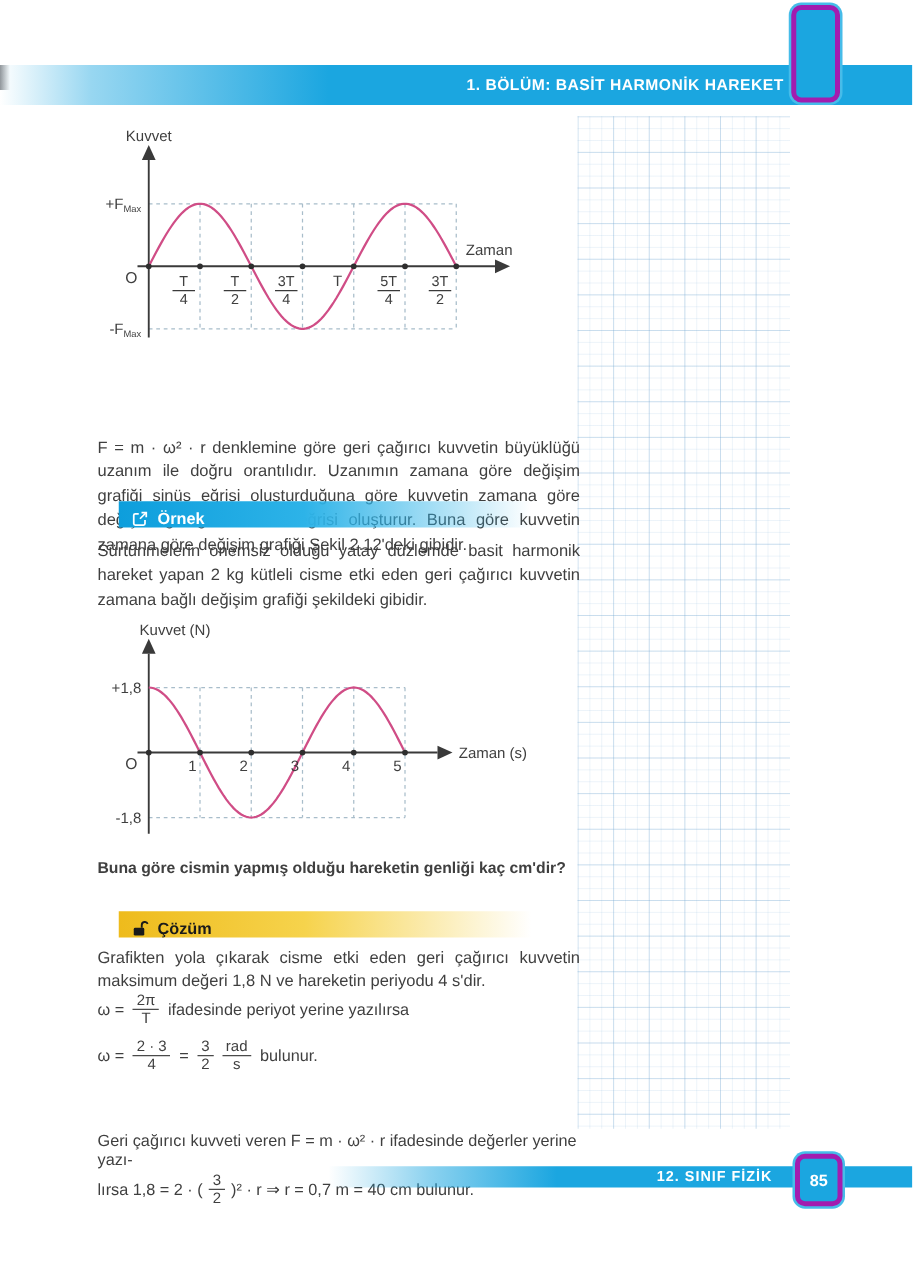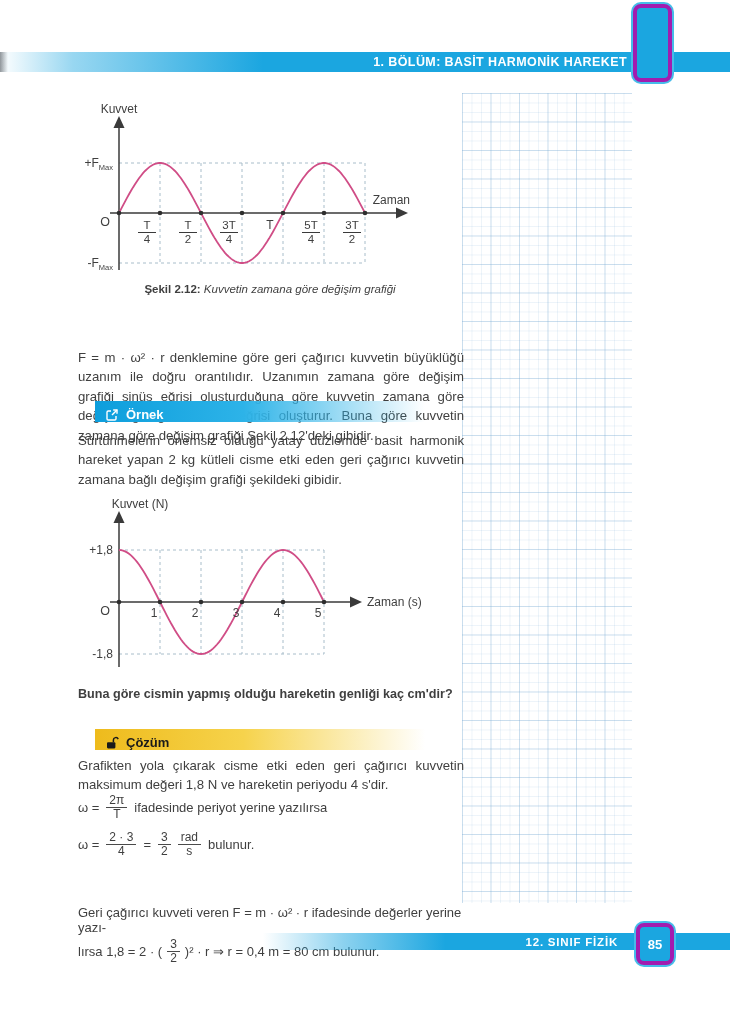--- a/index.html
+++ b/index.html
@@ -1,20 +1,20 @@
 <!DOCTYPE html>
 <html><head>
 <meta charset="utf-8">
 <style>
   html,body{margin:0;padding:0;background:#ffffff;}
   #page{position:relative;width:730px;height:1024px;background:#ffffff;overflow:hidden;
         font-family:"Liberation Sans",sans-serif;color:#3f3f3f;}
 
   
-  .hbar{position:absolute;left:0;right:0;height:20px;display:flex;align-items:center;justify-content:flex-end;}
+  .hbar{position:absolute;left:0;right:0;height:32px;display:flex;align-items:center;justify-content:flex-end;}
   #header-bar{top:52px;background:linear-gradient(90deg,rgba(27,166,224,0) 0%,rgba(27,166,224,.45) 10%,#1ba6e0 36%,#1ba6e0 100%);}
   #header-bar .btxt{color:#fff;font-weight:bold;font-size:12.5px;letter-spacing:.4px;padding-right:103px;}
   #footer-bar{top:933px;height:17px;background:linear-gradient(90deg,rgba(27,166,224,0) 36%,rgba(27,166,224,.5) 47%,#1ba6e0 61%,#1ba6e0 100%);}
   #footer-bar .btxt{color:#fff;font-weight:bold;font-size:11.5px;letter-spacing:.8px;padding-right:112px;}
   #page-edge-shadow{position:absolute;left:0;top:52px;width:8px;height:20px;
         background:linear-gradient(90deg,#90969b,rgba(255,255,255,0));}
 
   
   .bluebox{position:absolute;background:#1ba6e0;border:4px solid #a21caf;border-radius:8px;
         box-shadow:0 0 0 2px #46bce9;}
@@ -117,24 +117,20 @@
       <text x="292" y="127" text-anchor="middle" font-size="11.5">3T</text>
       <line x1="283" y1="130.5" x2="301" y2="130.5" stroke="#3a3a3a" stroke-width="1"></line>
       <text x="292" y="141" text-anchor="middle" font-size="11.5">2</text>
       <text x="50" y="124" text-anchor="end" font-size="12.5">O</text>
       <text x="53" y="65" text-anchor="end" font-size="12">+F<tspan font-size="7.5" dy="2.5">Max</tspan></text>
       <text x="53" y="165" text-anchor="end" font-size="12">-F<tspan font-size="7.5" dy="2.5">Max</tspan></text>
       <text x="350" y="102" text-anchor="end" font-size="12">Zaman</text>
       <text x="59" y="11" text-anchor="middle" font-size="12">Kuvvet</text>
     </svg>
 
-  <div id="figure1-caption">
-    <span class="cb">Şekil 2.12:</span>
-    <span class="ci">Kuvvetin zamana göre değişim grafiği</span>
-  </div>
 
   <div id="intro-paragraph" class="para">F = m · ω² · r denklemine göre geri çağırıcı kuvvetin büyüklüğü uzanım ile doğru orantılıdır. Uzanımın zamana göre değişim grafiği sinüs eğrisi oluşturduğuna göre kuvvetin zamana göre değişim grafiği de sinüs eğrisi oluşturur. Buna göre kuvvetin zamana göre değişim grafiği Şekil 2.12'deki gibidir.</div>
 
   <div id="example-section-header" class="secbar">
     <svg width="14" height="14" viewBox="0 0 14 14">
       <path d="M6,3 H3.2 A1.2,1.2 0 0 0 2,4.2 V10.8 A1.2,1.2 0 0 0 3.2,12 H9.8 A1.2,1.2 0 0 0 11,10.8 V8" stroke="#ffffff" stroke-width="1.4" fill="none"></path>
       <path d="M8.2,2 H12 V5.8" stroke="#ffffff" stroke-width="1.4" fill="none"></path>
       <path d="M12,2 L7,7" stroke="#ffffff" stroke-width="1.4" fill="none"></path>
     </svg>
     <span>Örnek</span>
@@ -215,21 +211,21 @@
   </div>
 
   <div id="solution-eq-final">
     <div>Geri çağırıcı kuvveti veren F = m · ω² · r ifadesinde değerler yerine yazı-</div>
     <div class="l2">
       <span>lırsa  1,8 = 2 · (</span>
       <span class="frac">
         <span class="num">3</span>
         <span class="den">2</span>
       </span>
-      <span>)² · r ⇒ r = 0,4 m = 80 cm bulunur.</span>
+      <span>)² · r ⇒ r = 0,7 m = 40 cm bulunur.</span>
     </div>
   </div>
 
   <div id="footer-bar" class="hbar">
     <span class="btxt">12. SINIF FİZİK</span>
   </div>
   <div id="page-number-box" class="bluebox">
     <span>85</span>
   </div>
 

